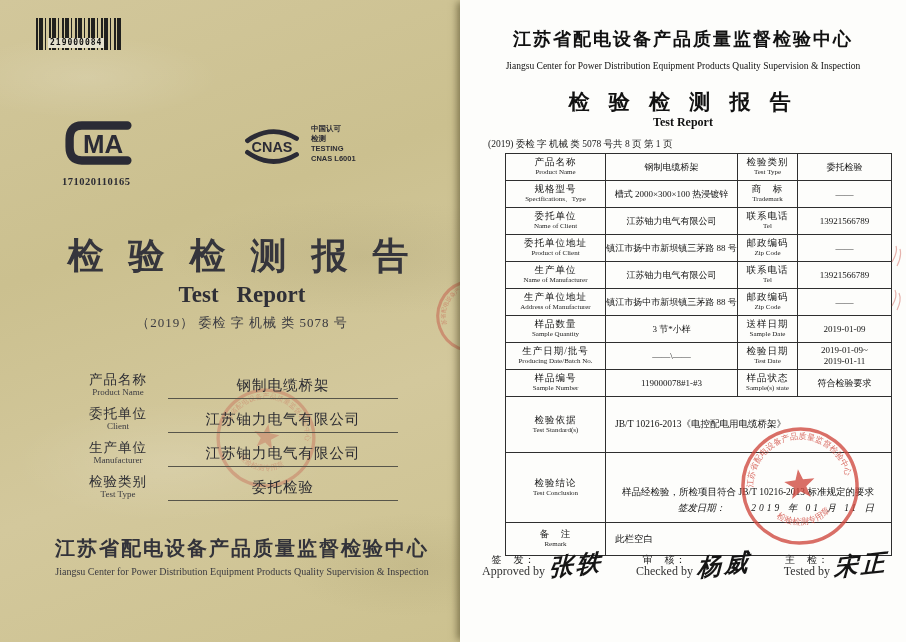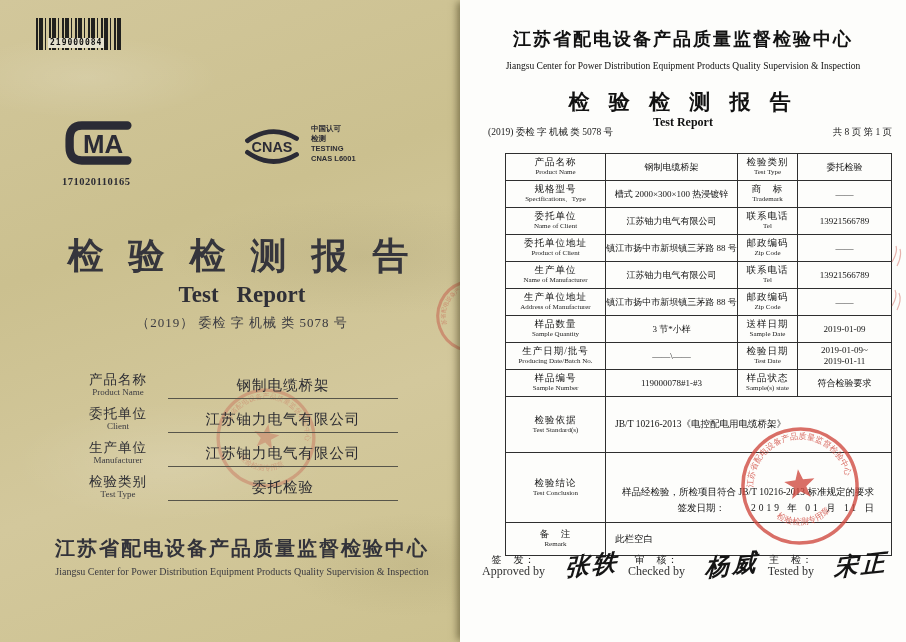--- a/index.html
+++ b/index.html
@@ -58,37 +58,37 @@
     position:absolute;left:460px;top:0;width:446px;height:642px;background:#fdfdfb;
     color:#1c1c1c;box-shadow:-5px 0 7px -2px rgba(70,62,30,.55);
   }
   .r-org-cn{position:absolute;top:27px;left:0;width:100%;text-align:center;
     font-size:18px;font-weight:bold;letter-spacing:2px;color:#111;}
   .r-org-en{position:absolute;top:61px;left:0;width:100%;text-align:center;font-size:9.5px;color:#111;}
   .r-title{position:absolute;top:88px;left:0;width:100%;text-align:center;
     font-size:21px;font-weight:bold;letter-spacing:7px;color:#111;}
   .r-subtitle{position:absolute;top:115px;left:0;width:100%;text-align:center;
     font-size:12px;font-weight:bold;color:#111;}
-  .r-meta{position:absolute;top:126px;left:28px;right:14px;display:flex;
-    justify-content:space-between;font-size:9.5px;color:#222;}
+  .r-meta{position:absolute;top:138px;left:28px;right:14px;display:flex;
+    justify-content:flex-start;font-size:9.5px;color:#222;}
   .r-table{position:absolute;left:45px;top:153px;width:386px;border-collapse:collapse;table-layout:fixed;}
   .r-table td{border:1px solid #2f2f2f;padding:0;vertical-align:middle;overflow:hidden;}
   .r-table tr.std td{height:26px;}
   .lbl{text-align:center;}
   .lbl .cn{font-size:9.5px;line-height:11px;letter-spacing:1px;color:#141414;}
   .lbl .en{font-size:7px;line-height:9px;color:#222;font-family:"Liberation Serif",serif;}
   .val{font-size:9px;text-align:center;white-space:pre-line;color:#141414;line-height:11px;}
   .val.left{text-align:left;padding-left:9px;}
   .concl-cell{position:relative;}
   .concl-text{padding:10px 10px 0 9px;font-size:9.5px;text-align:center;color:#141414;}
   .sign-line{position:absolute;bottom:7px;left:0;right:14px;display:flex;
-    justify-content:flex-end;font-size:9.5px;color:#141414;}
+    justify-content:flex-end;font-size:9.5px;color:#141414;font-style:italic;}
   .sign-line .date{margin-left:26px;letter-spacing:3px;}
   .r-sign{position:absolute;top:549px;left:22px;width:406px;display:flex;justify-content:space-between;}
-  .sig-group{display:flex;align-items:center;gap:20px;}
+  .sig-group{display:flex;align-items:center;gap:4px;}
   .sig-lbls{text-align:center;}
   .sig-lbls .cn{font-size:10px;letter-spacing:1px;color:#222;line-height:12px;}
   .sig-lbls .en{font-size:12px;color:#333;line-height:10px;}
   .sig-name{font-size:24px;font-weight:bold;font-style:italic;color:#151515;
     transform:rotate(-6deg) skewX(-8deg);letter-spacing:3px;display:inline-block;}
   
   .stamp{position:absolute;pointer-events:none;}
   .r-stamp{left:278px;top:424px;width:124px;height:124px;opacity:.78;transform:rotate(-7deg);}
   .l-stamp{left:214px;top:386px;width:104px;height:104px;opacity:.30;transform:rotate(10deg);}
   .edge-stamp{left:434px;top:277px;width:78px;height:78px;opacity:.42;transform:rotate(-20deg);}

